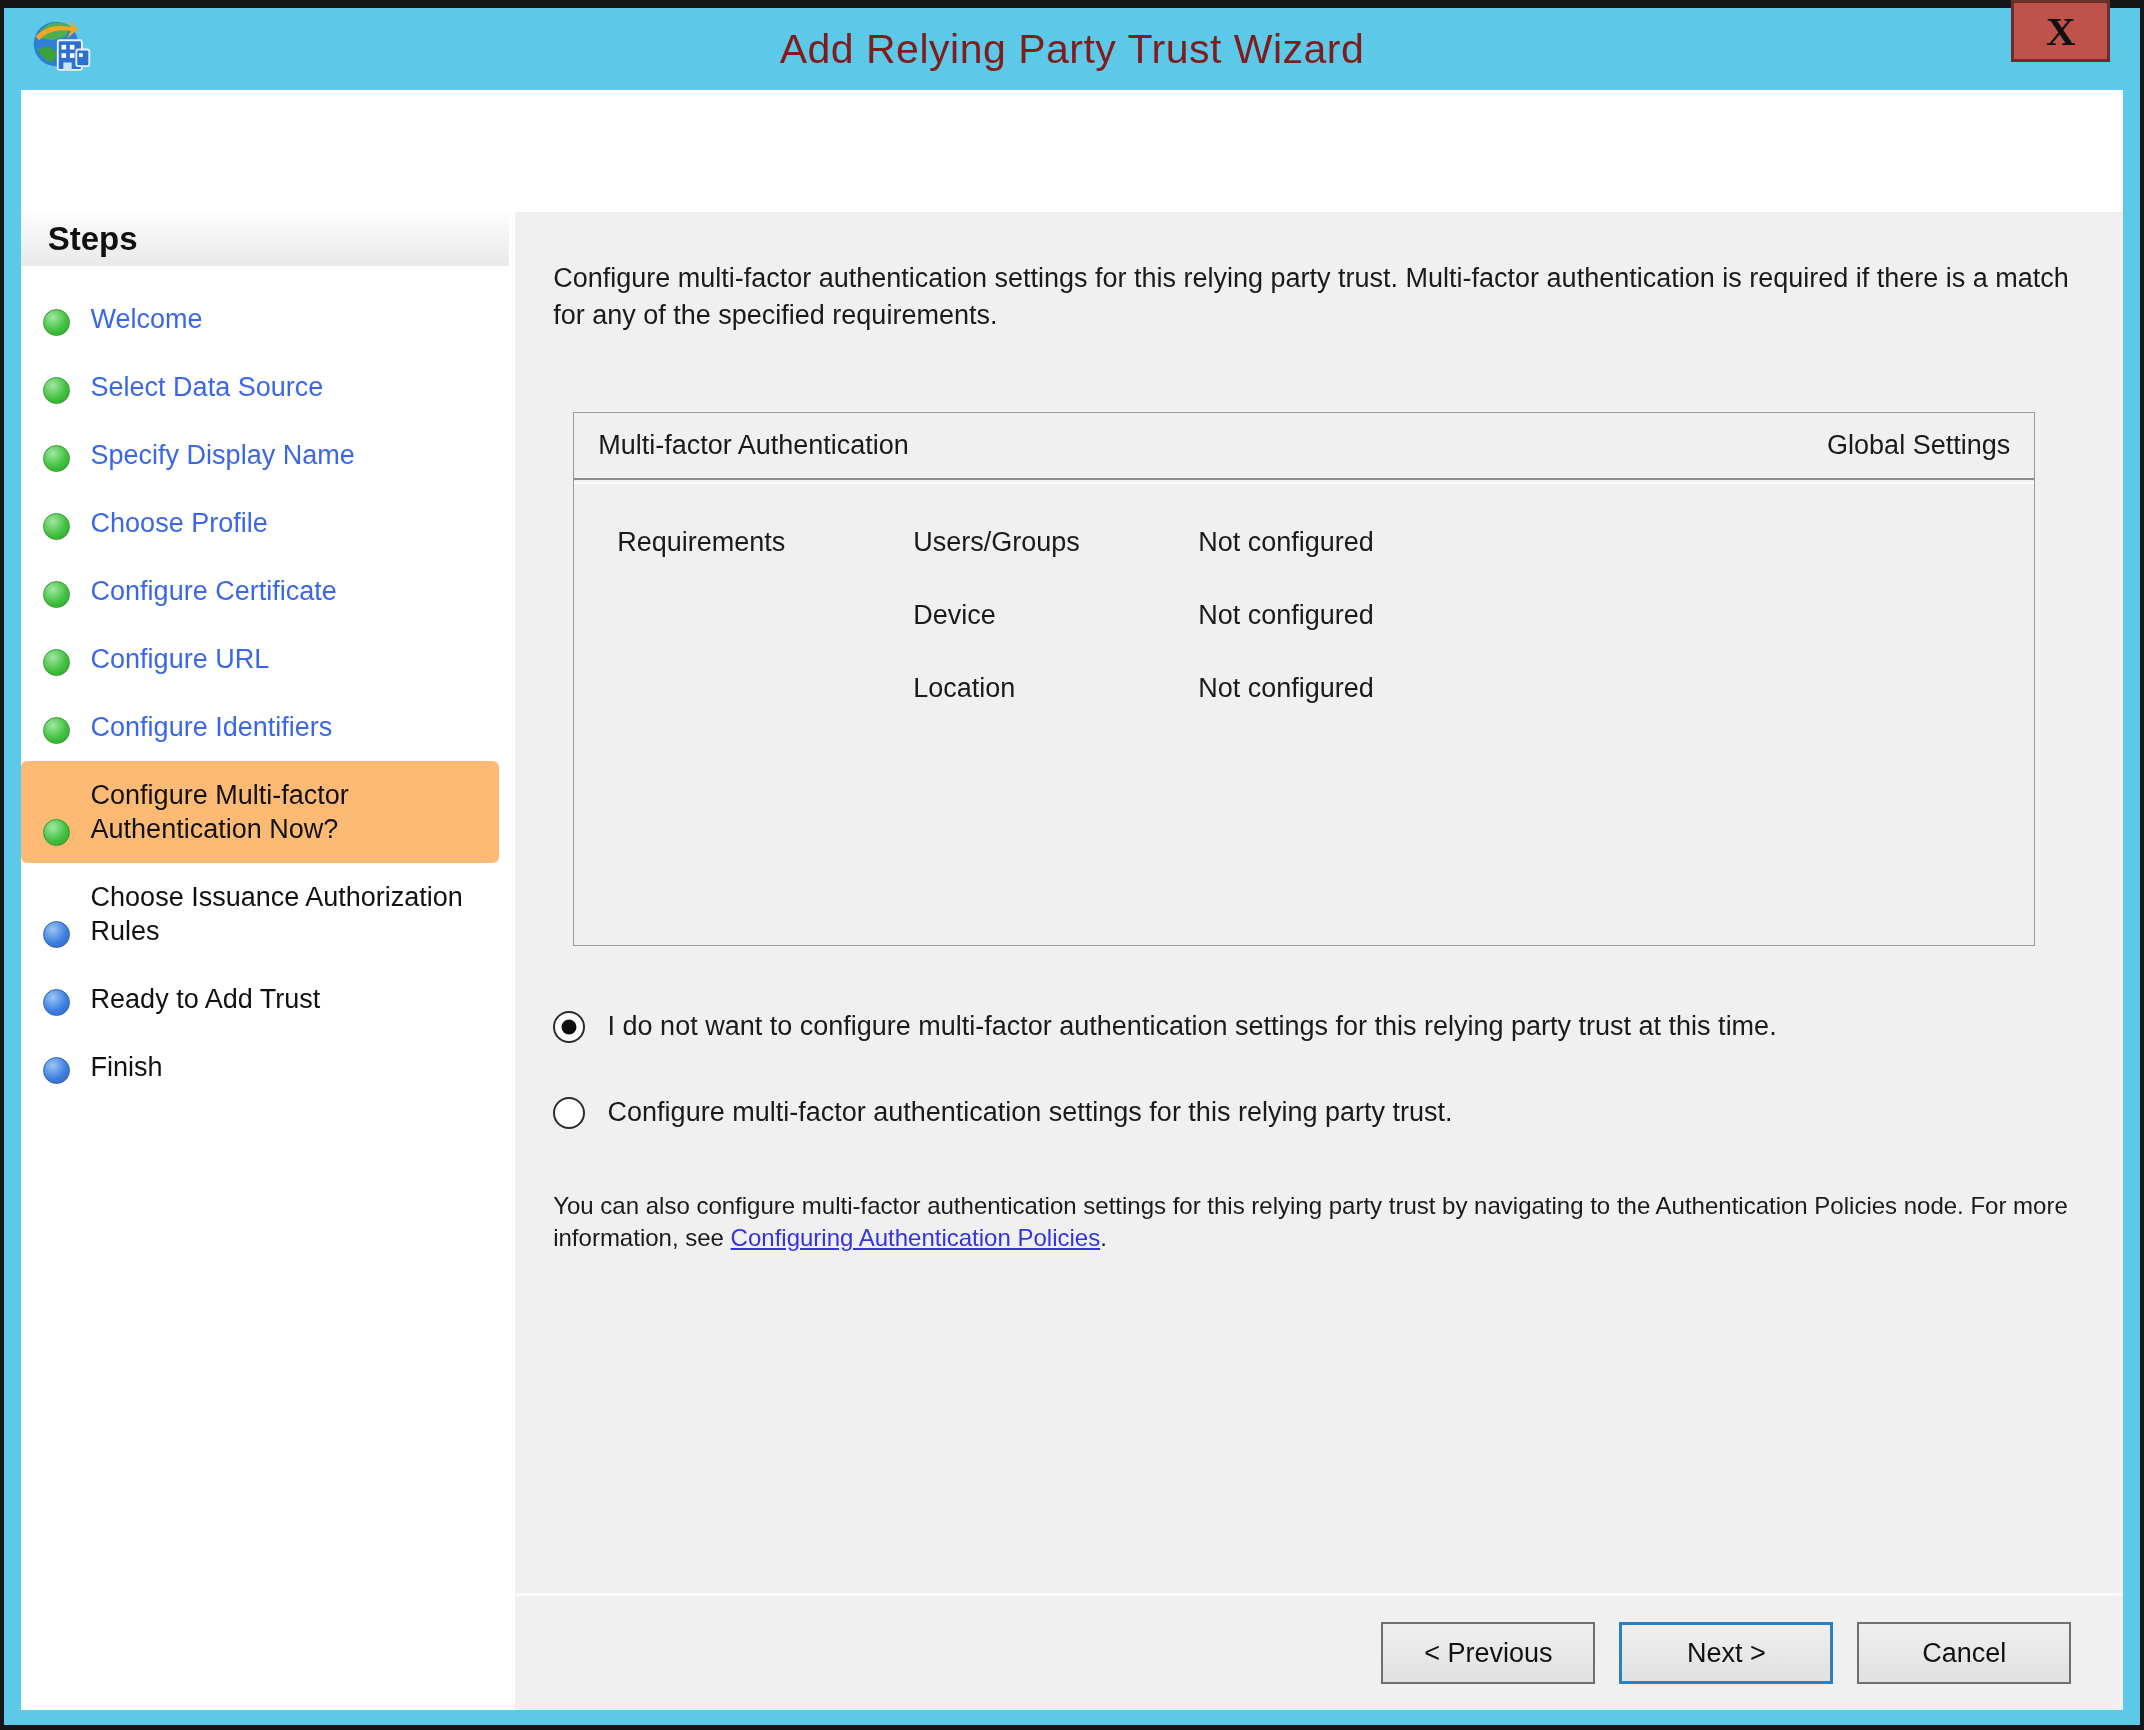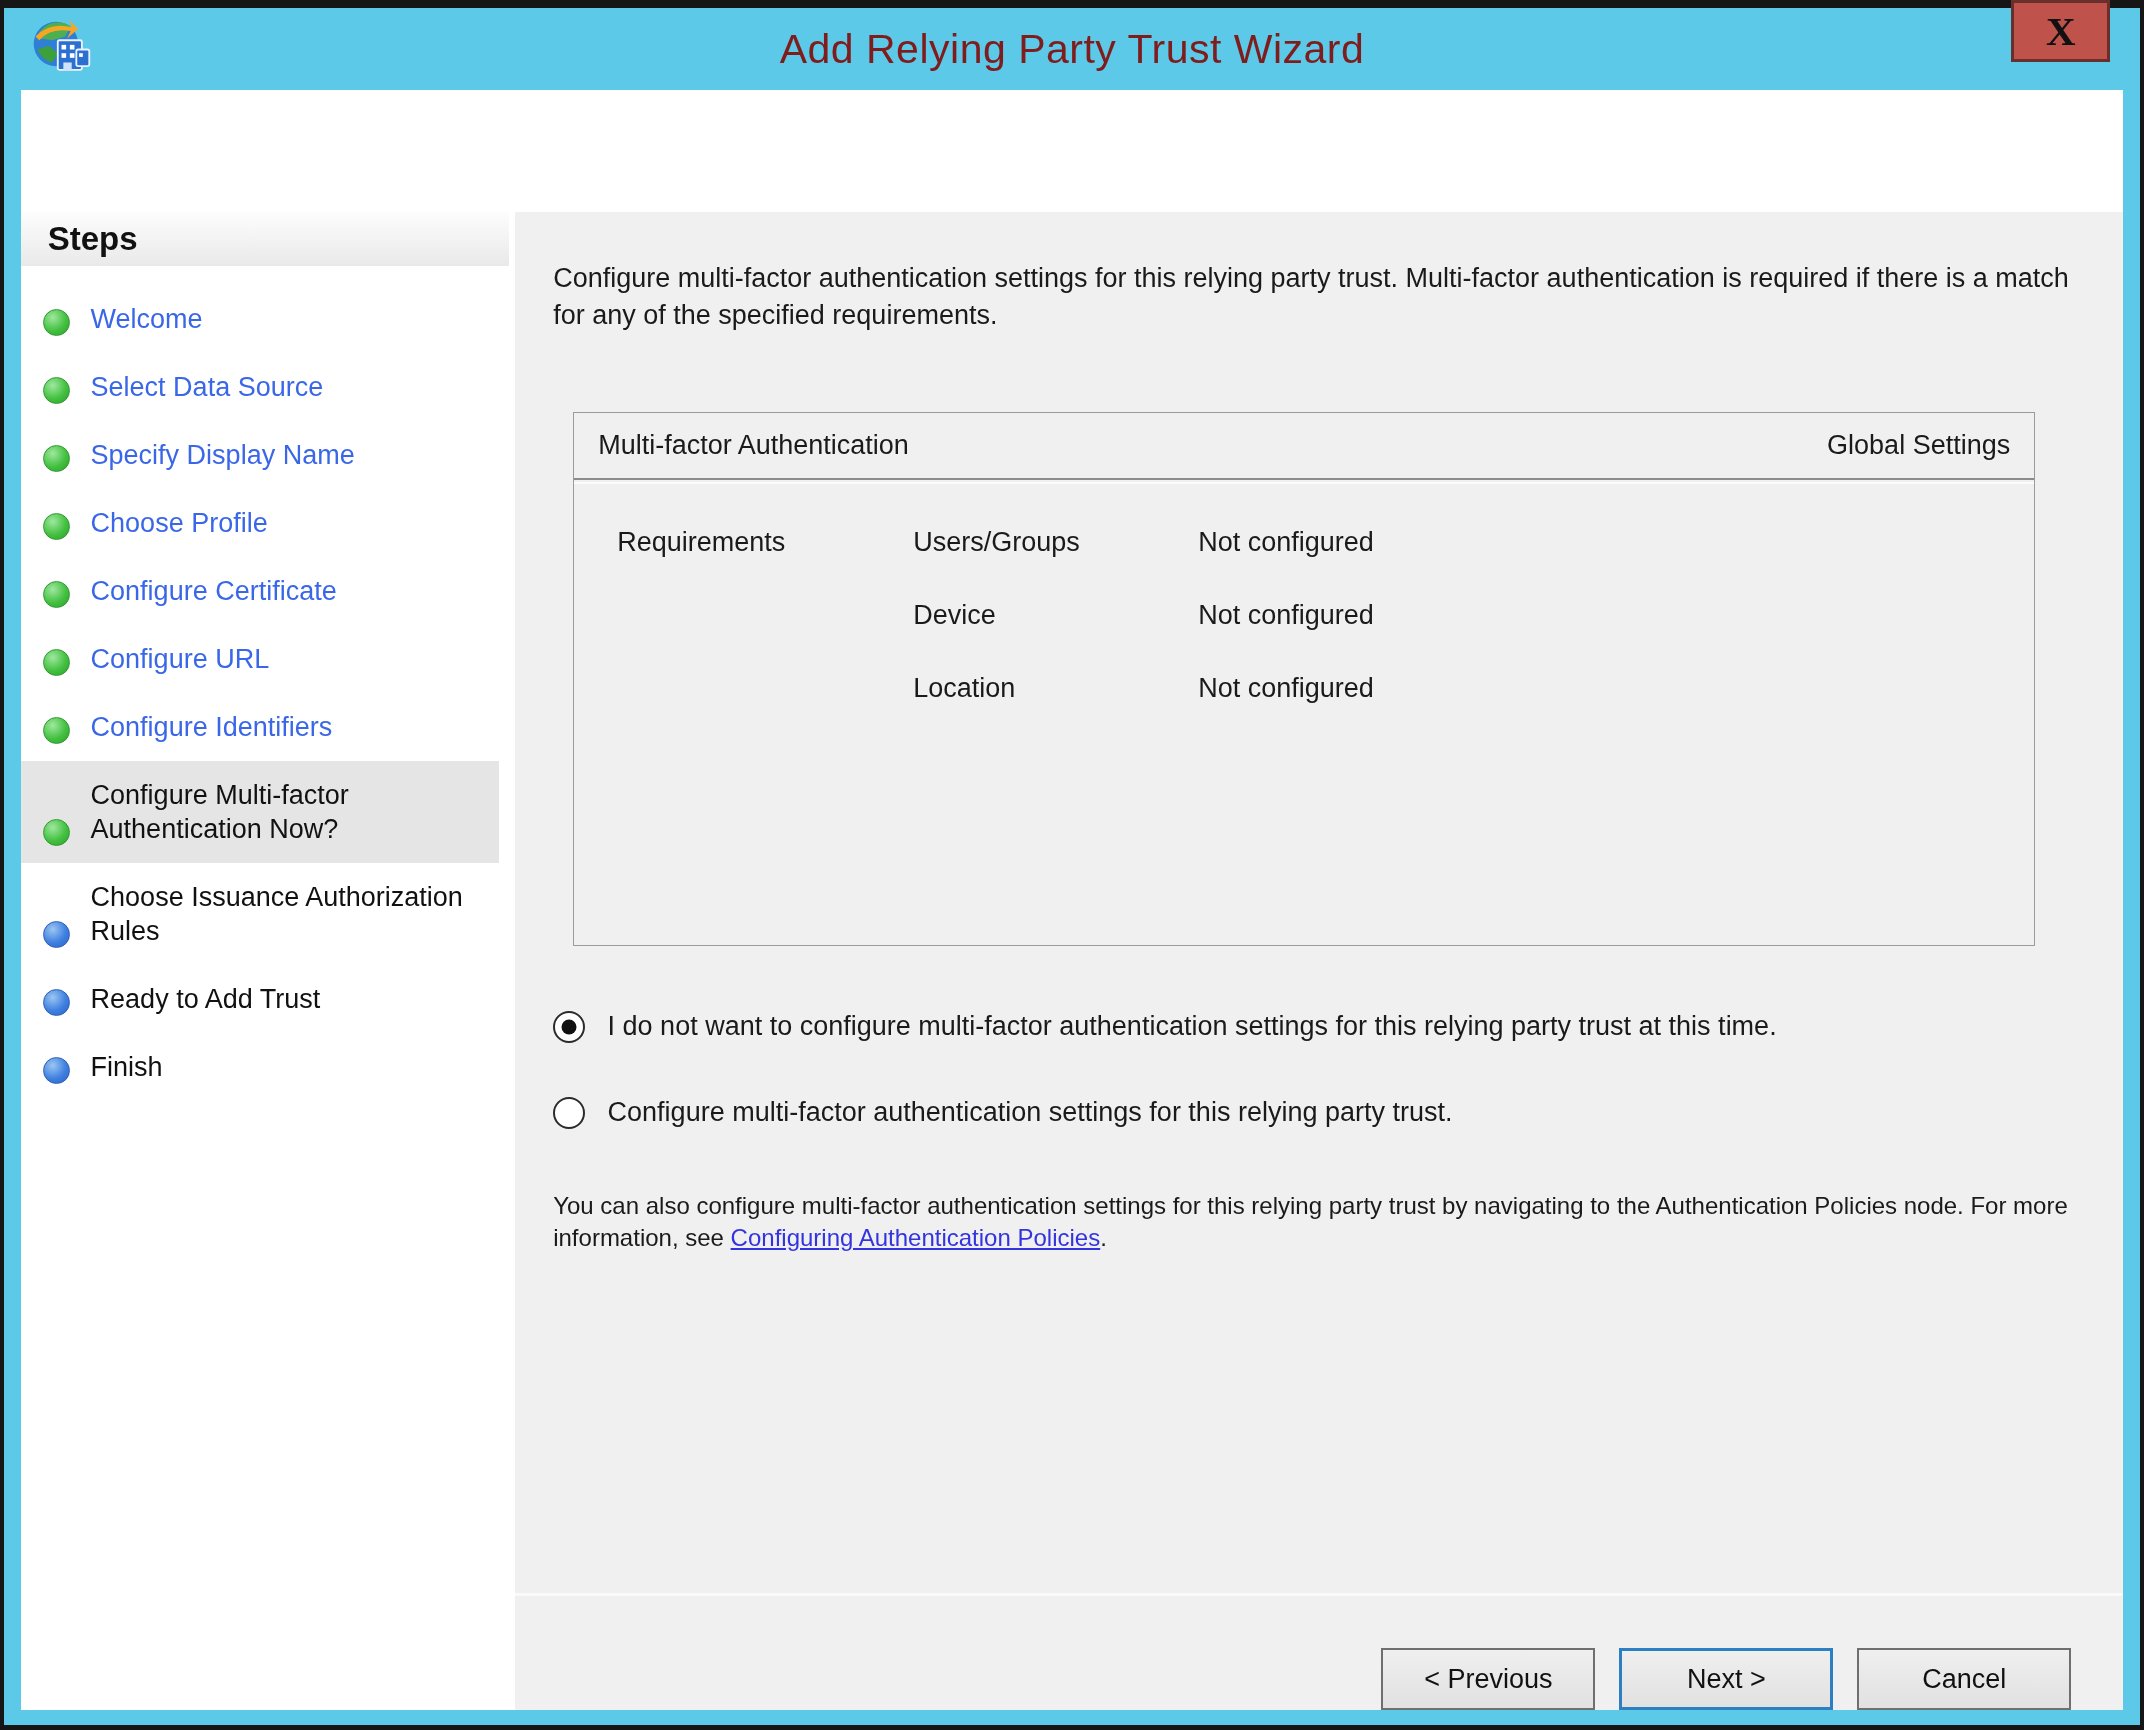--- a/index.html
+++ b/index.html
@@ -43,21 +43,21 @@
     height:54px; background:linear-gradient(#FDFDFD,#E9E9E9);
     font-size:33px; font-weight:bold; color:#111;
     display:flex; align-items:center; padding-left:27px;
   }
   .steps-list { list-style:none; padding:18.6px 9.3px 0 0; }
   .step {
     display:flex; align-items:flex-end;
     padding:17px 5.6px 17px 22.4px;
     font-size:27px; line-height:34px;
   }
-  .step.current { background:#e5e5e5; }
+  .step.current { background:#fdba74;border-radius:6px; }
   .dot {
     flex:0 0 auto; width:27px; height:27px; border-radius:50%;
     margin:3.7px 20.5px 0 0;
   }
   .dot.done {
     background:radial-gradient(circle at 35% 30%, #9FE89F, #44C141 55%, #2E9E2E);
     border:1.9px solid #2F9A2F;
   }
   .dot.pending, .dot.current-dot {
     background:radial-gradient(circle at 35% 30%, #9CC6F2, #3F80E0 55%, #2B62C0);
@@ -111,21 +111,21 @@
     width:15px; height:15px; border-radius:50%; background:#101010;
     transform:translate(-50%,-50%);
   }
   .radio-label { font-size:27px; }
   
   .note { margin-top:57px; font-size:24px; line-height:32px; max-width:1585px; }
   .note-link { color:#3333E0; text-decoration:underline; cursor:pointer; }
   
   .footer {
     height:117px; border-top:3.7px solid #FAFAFA;
-    display:flex; align-items:flex-end; justify-content:flex-end;
+    display:flex; align-items:center; justify-content:flex-end;
     gap:24px; padding-right:52px;
   }
   .btn {
     width:214px; height:62px; font-size:27px; color:#111;
     background:linear-gradient(#EFEFEF,#E1E1E1);
     border:2.8px solid #6F6F6F; cursor:pointer;
     display:flex; align-items:center; justify-content:center;
     font-family:inherit;
   }
   .btn.next { border:3.7px solid #2D7FC4; }

